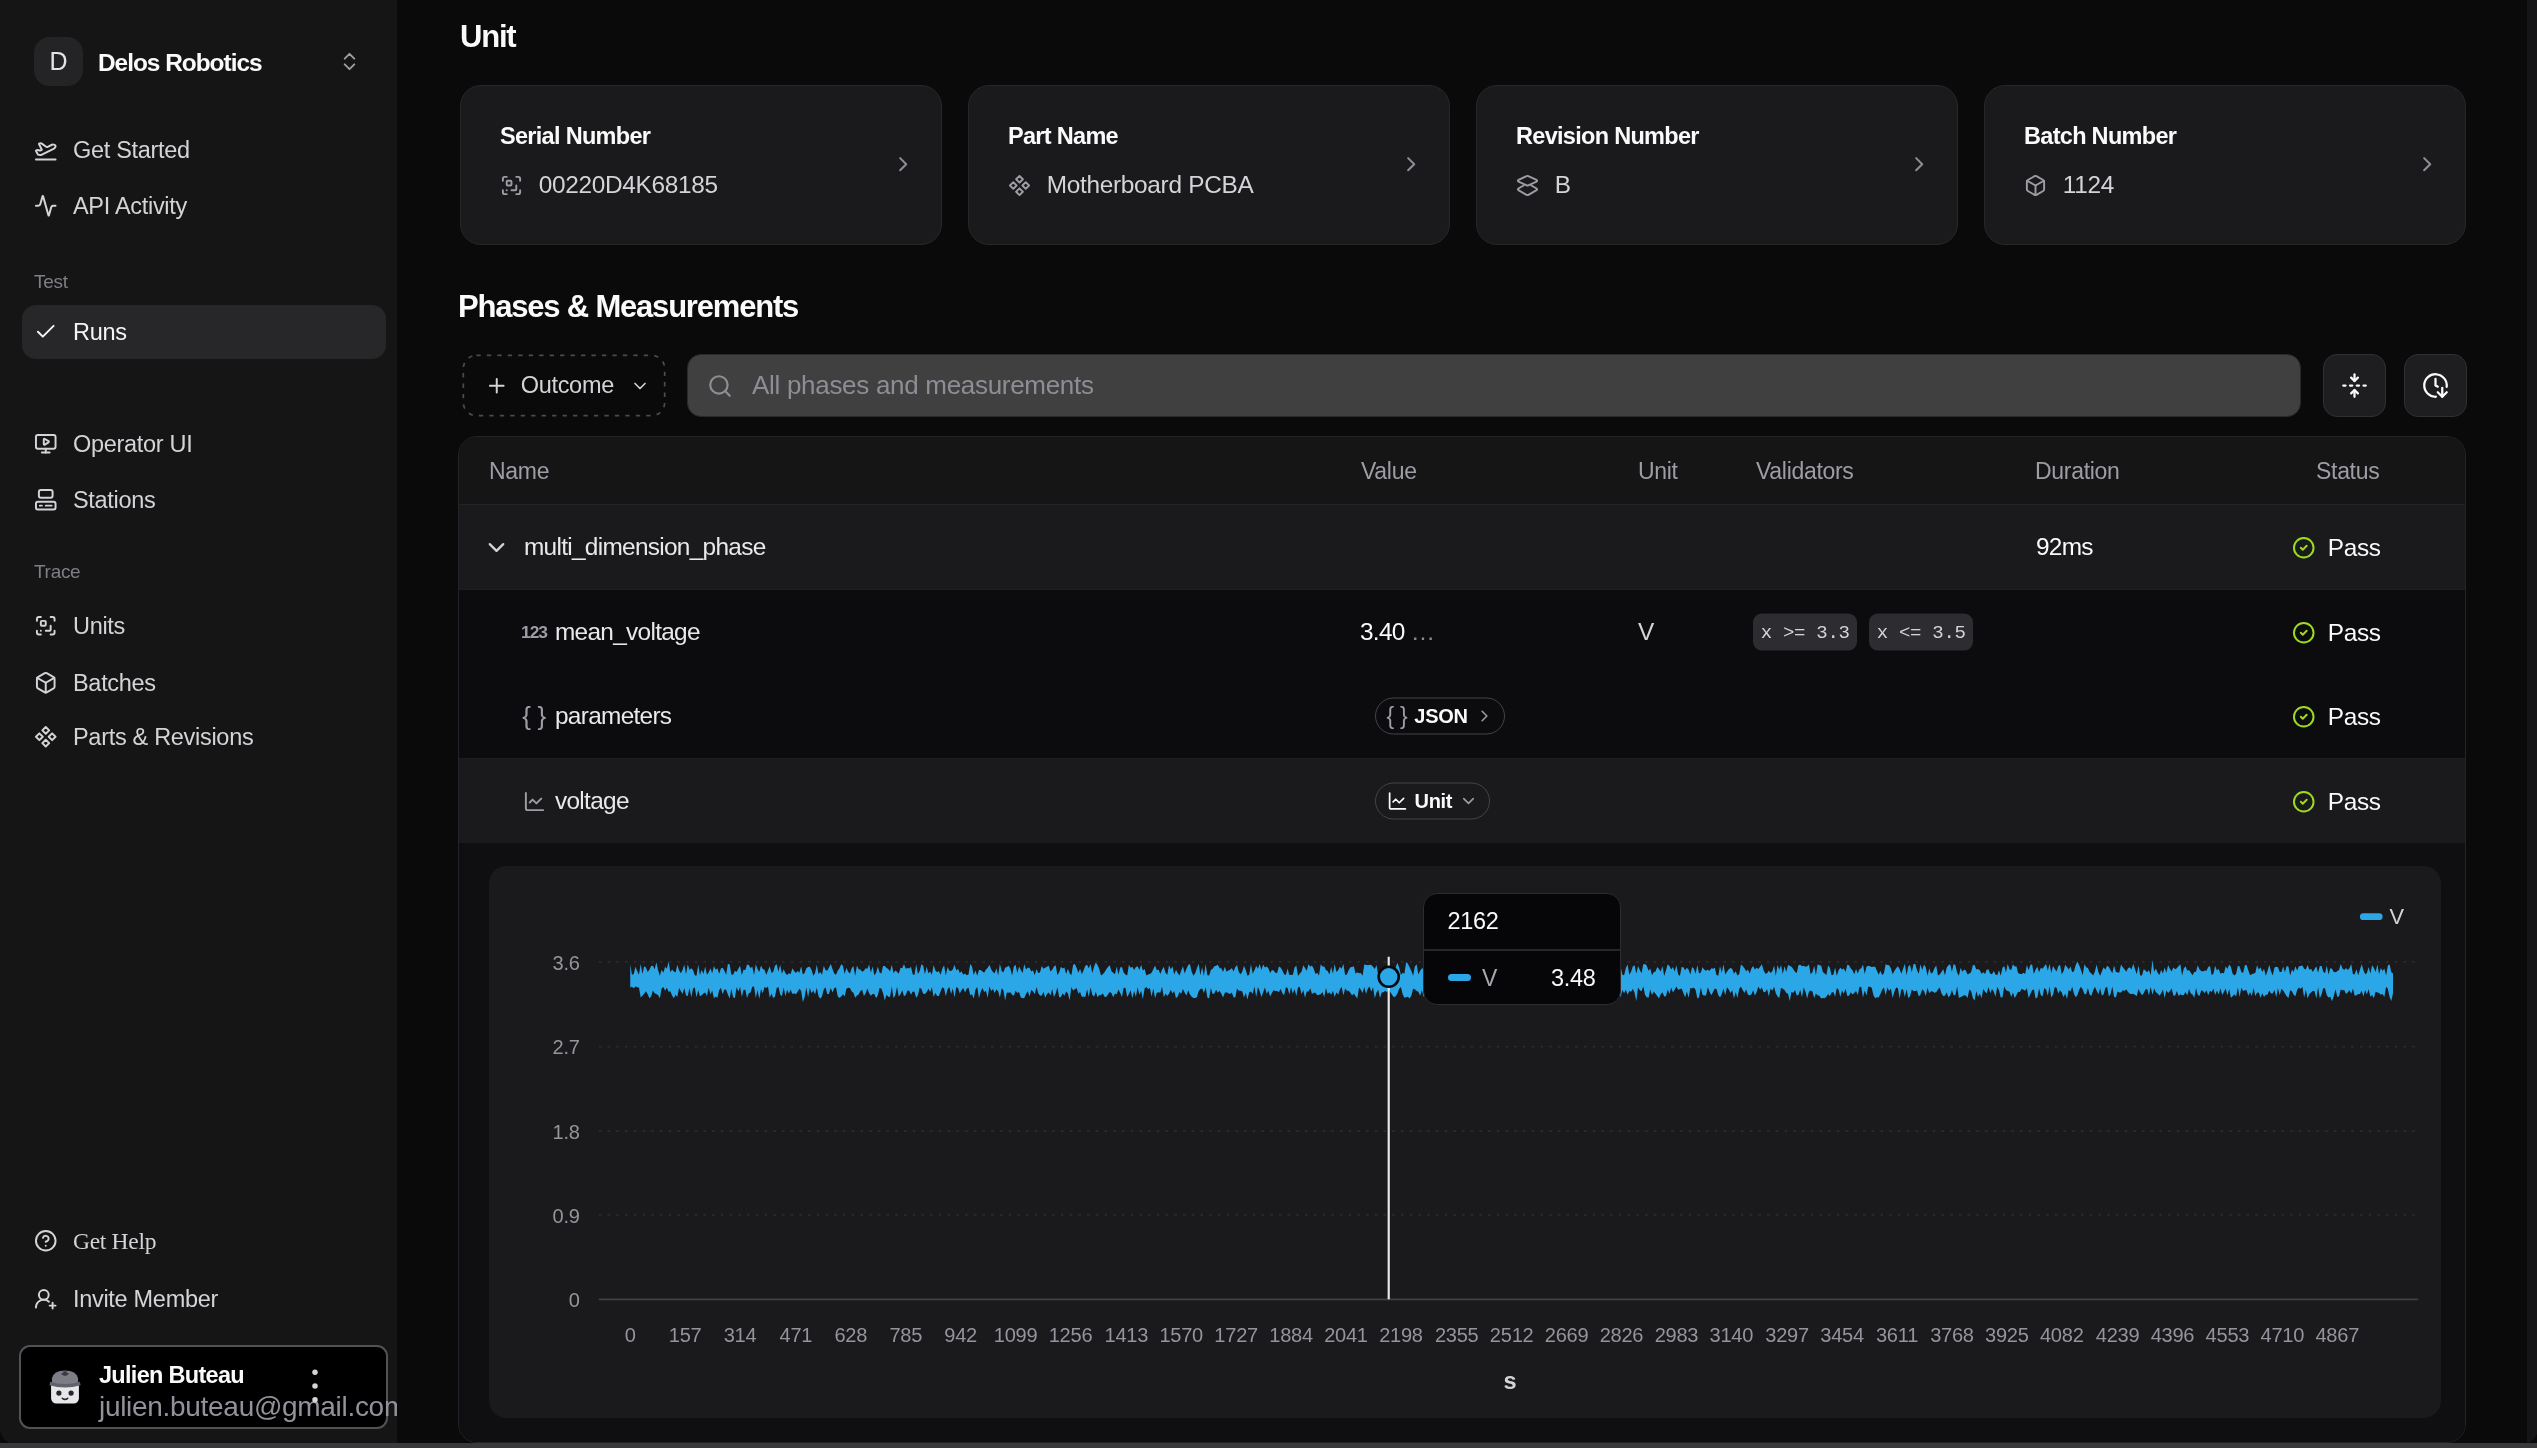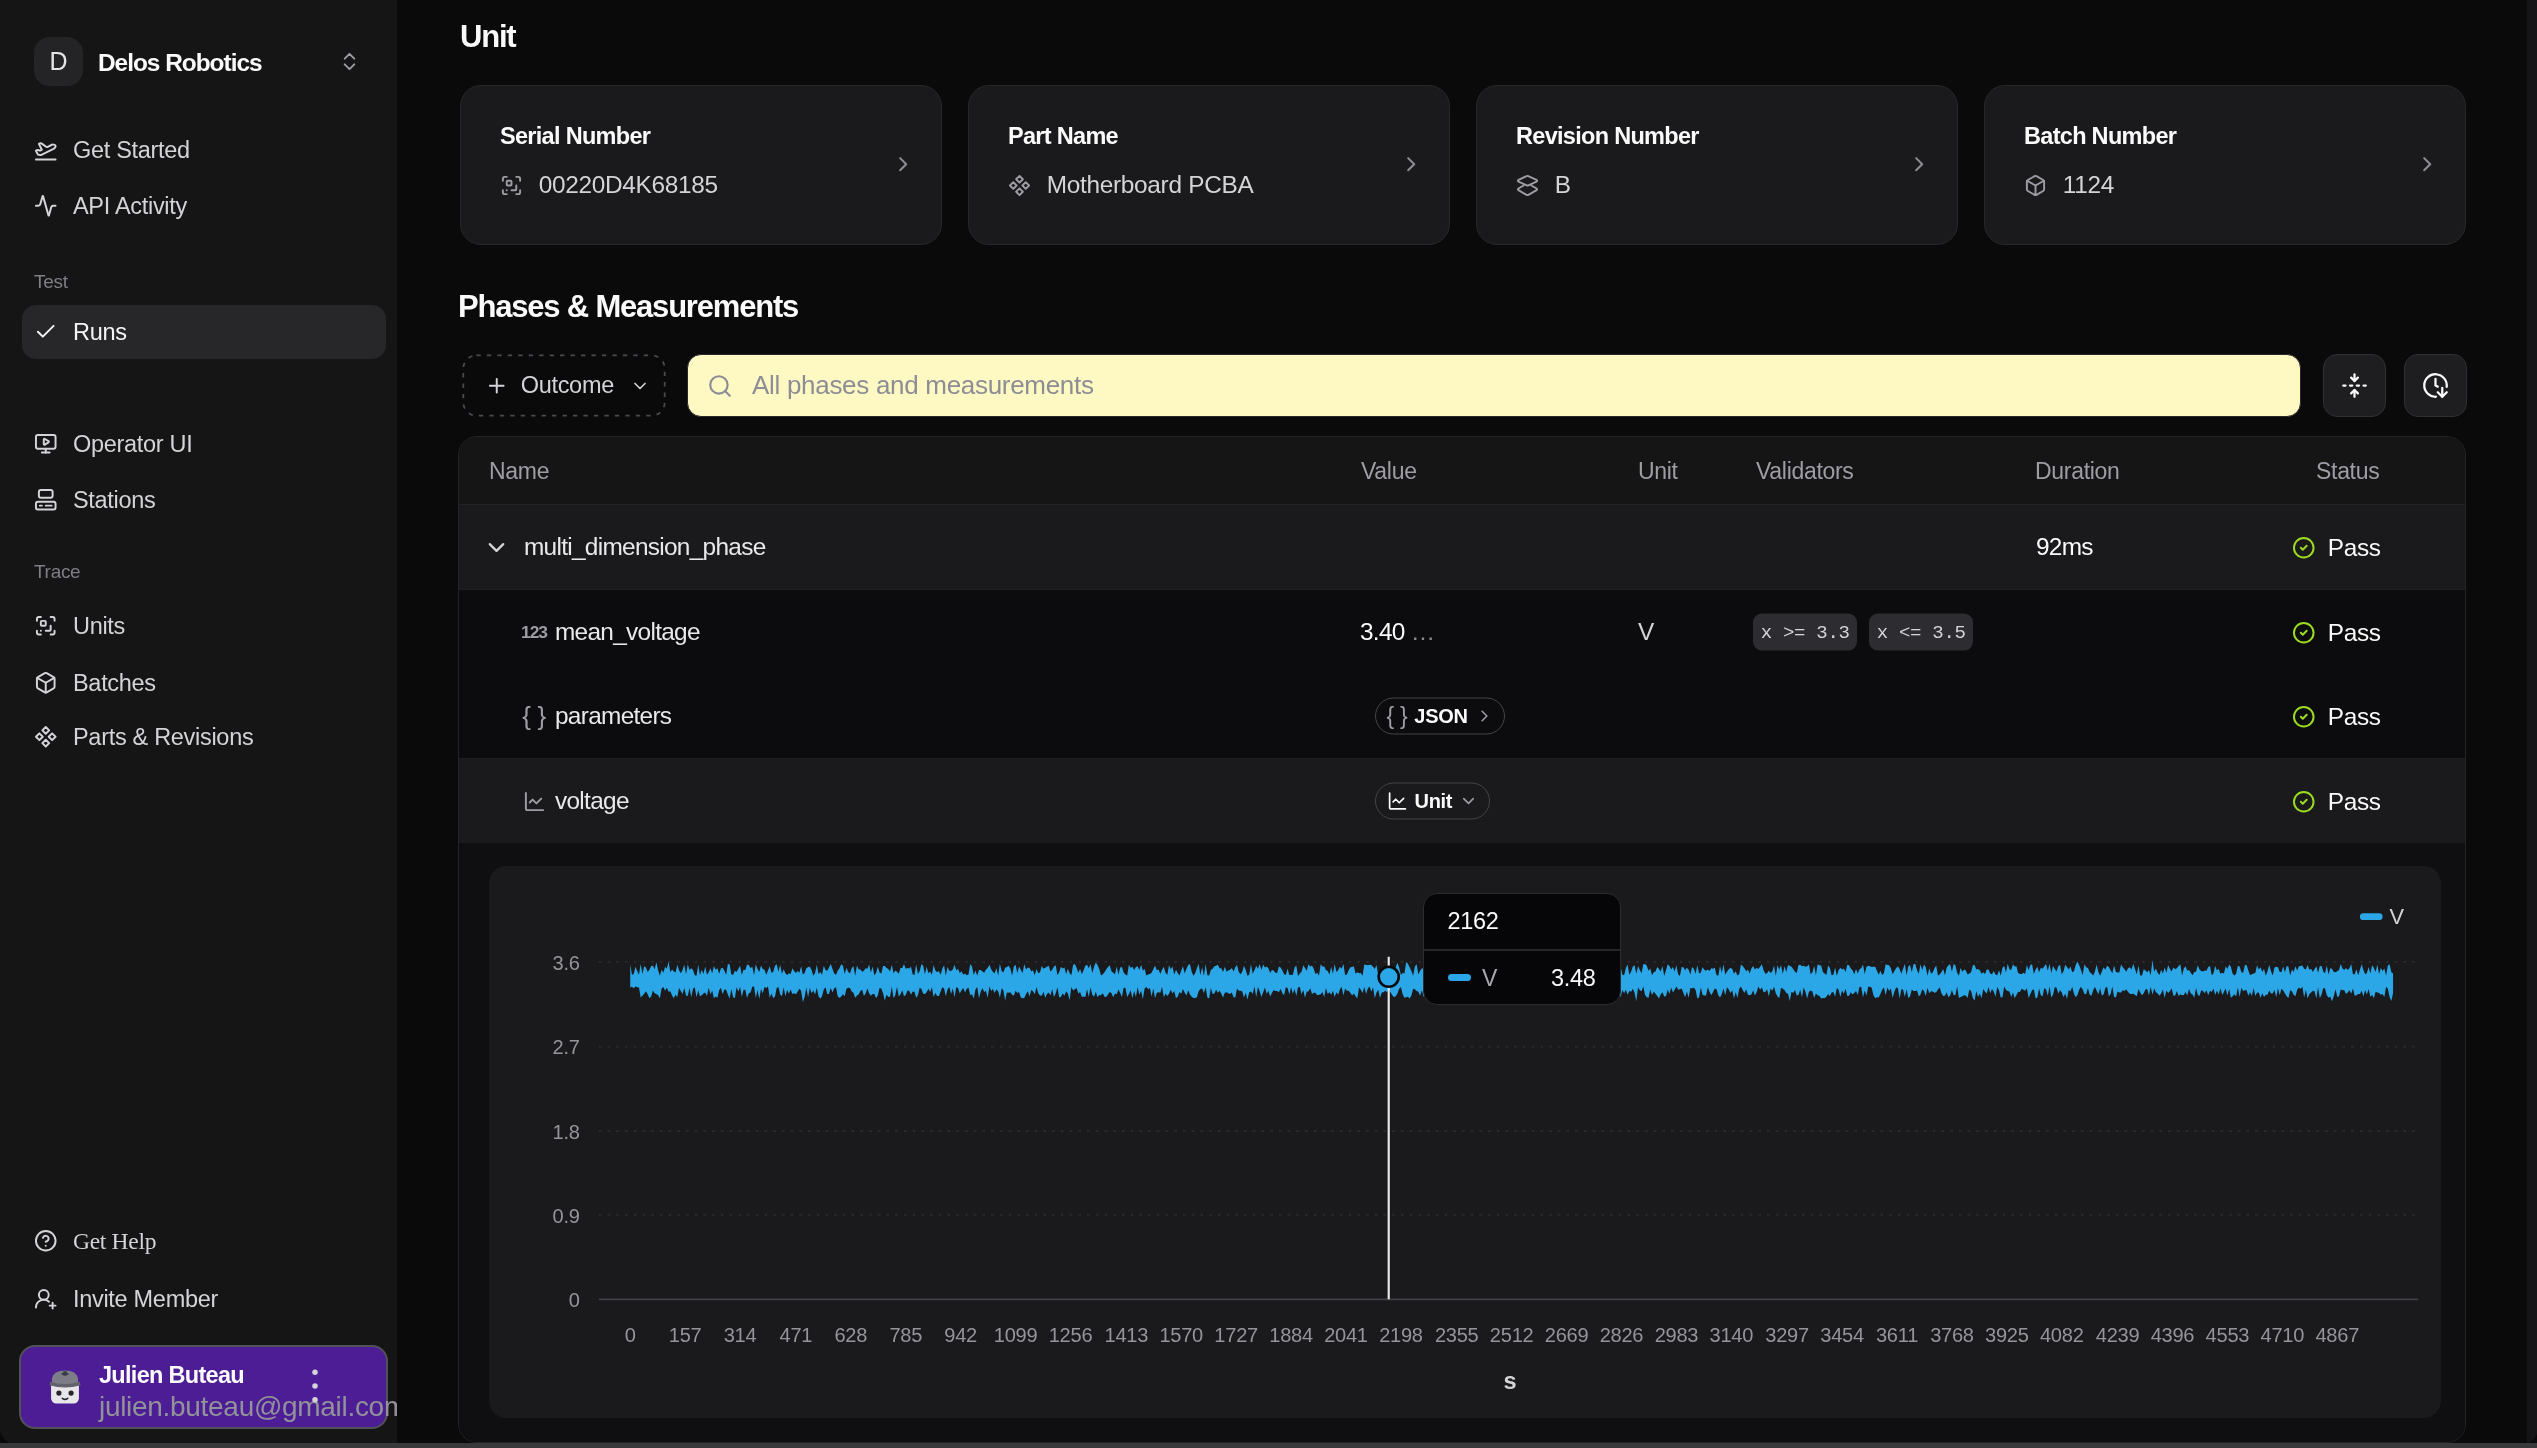--- a/index.html
+++ b/index.html
@@ -14,42 +14,42 @@
   .sidebar { position:absolute; left:0; top:0; width:397px; height:1444px; background:#151516; }
   .orgavatar { position:absolute; left:34px; top:37px; width:49px; height:49px; border-radius:15.7px;
     background:#242427; color:#e4e4e7; font-size:25px; display:flex; align-items:center; justify-content:center; }
   .orgname { position:absolute; left:98px; top:49px; font-size:24.4px; font-weight:700; letter-spacing:-1px; color:#fafafa; }
   .sitem { position:absolute; left:22px; width:364px; height:54px; border-radius:14px;
     display:flex; align-items:center; color:#d4d4d8; font-size:23.5px; }
   .sitem svg { position:absolute; left:12.2px; width:23.5px; height:23.5px; }
   .sitem span { position:absolute; left:51px; }
   .sitem.sel { background:#27272a; color:#f4f4f5; }
   .slabel { position:absolute; left:34px; font-size:19px; color:#7e7e86; }
-  .usercard { position:absolute; left:19px; top:1345px; width:369px; height:84px; border-radius:16px;
-    border:2.6px solid #515158; background:#4c1d95;text-align:right; }
+  .usercard { position:absolute; left:19px; top:1345px; width:369px; height:84px; border-radius:11px;
+    border:2.6px solid #515158; background:#000000;text-align:right; }
   .uname { position:absolute; left:78px; top:15px; font-size:23.5px; font-weight:700; letter-spacing:-0.7px; color:#fafafa; }
   .umail { position:absolute; left:78px; top:44px; font-size:28px; color:#92929a; }
   .udots { position:absolute; left:281px; top:20px; color:#d4d4d8; }
 
   
   .main { position:absolute; left:397px; top:0; width:2141px; height:1444px; background:#0a0a0b; }
   .rstrip { position:absolute; right:0; top:0; width:11.3px; height:1444px; background:#151517; }
   h1 { position:absolute; font-size:31px; font-weight:700; letter-spacing:-1.2px; color:#fafafa; }
   .card { position:absolute; top:85px; width:482px; height:160px; border-radius:21px;
     background:#1a1a1c; border:1.7px solid #27272a; }
   .clabel { position:absolute; left:39px; top:40px; font-size:23.5px; font-weight:700; letter-spacing:-0.7px; color:#fafafa; }
   .cval { position:absolute; left:39px; top:78px; display:flex; align-items:center; gap:15.7px;
     font-size:24.4px; color:#d4d4d8; }
   .cval svg { width:23px; height:23px; color:#9d9da5; }
   .cchev { position:absolute; right:26px; top:66px; width:24.4px; height:24.4px; color:#8d8d95; }
 
   .toolbtn { position:absolute; top:354px; height:63px; border-radius:14px; }
   .outcome { left:65px; width:204px; color:#d4d4d8; font-size:23.5px;
     display:flex; align-items:center; }
-  .search { left:290px; width:1614px; background:#fef9c3; border:1.7px solid #29292d;
+  .search { left:290px; width:1614px; background:#404040; border:1.7px solid #29292d;
     display:flex; align-items:center; color:#8d8d95; font-size:26px; }
   .iconbtn { width:63px; background:#1e1e21; border:1.7px solid #303034; color:#fafafa;
     display:flex; align-items:center; justify-content:center; }
 
   
   .table { position:absolute; left:61px; top:436px; width:2008px; height:1007px;
     border:1.7px solid #242428; border-radius:19px; background:#0c0c0e; overflow:hidden; }
   .thead { position:absolute; left:0; top:0; width:100%; height:68px; background:#151516;
     border-bottom:1.7px solid #242428; }
   .thead div { position:absolute; top:21px; font-size:23px; color:#9d9da5; }

